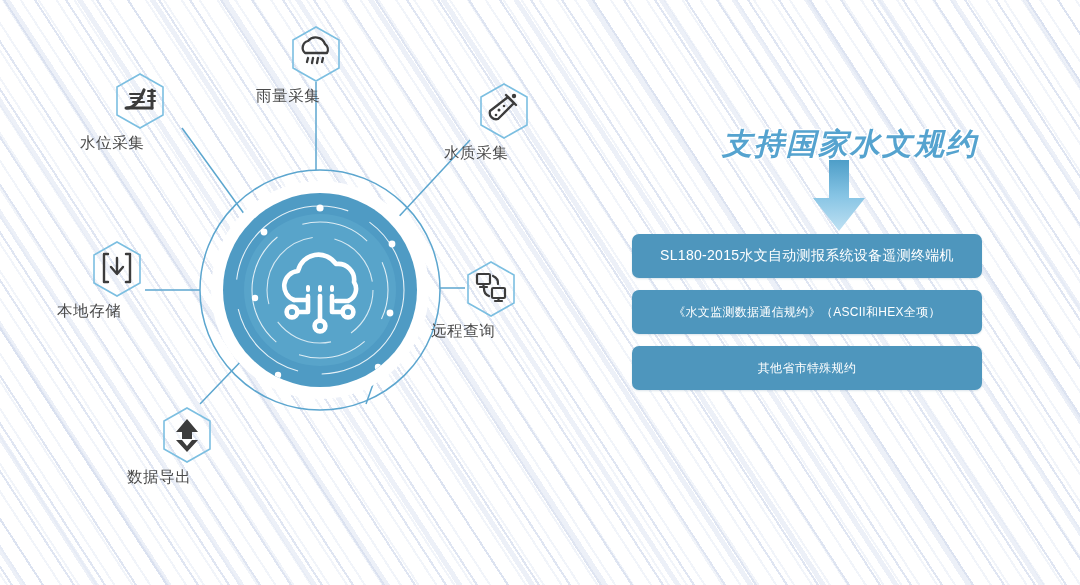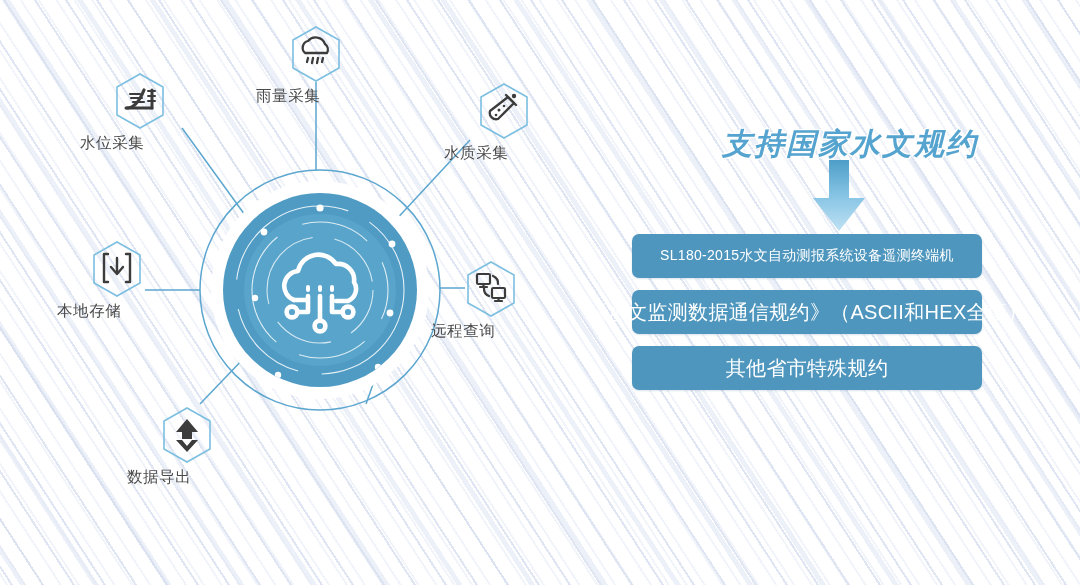--- a/index.html
+++ b/index.html
@@ -135,21 +135,21 @@
   }
   .pill {
     height: 44px;
     margin-bottom: 12px;
     border-radius: 7px;
     background-color: #4e96bd;
     color: #ffffff;
     display: flex;
     align-items: center;
     justify-content: center;
-    font-size: 20px;
+    font-size: 12px;
     letter-spacing: 0.3px;
     white-space: nowrap;
     box-shadow: 0 1px 2px rgba(60,110,145,0.18);
   }
   .pill.first { font-size: 14px; }
 </style>
 </head>
 <body>
 
 <div id="bg-texture"></div>

